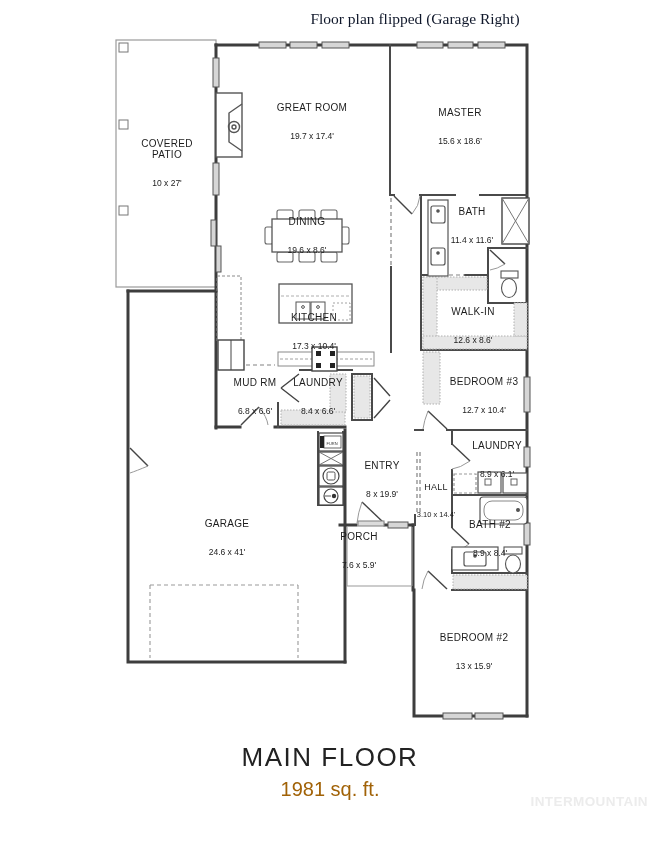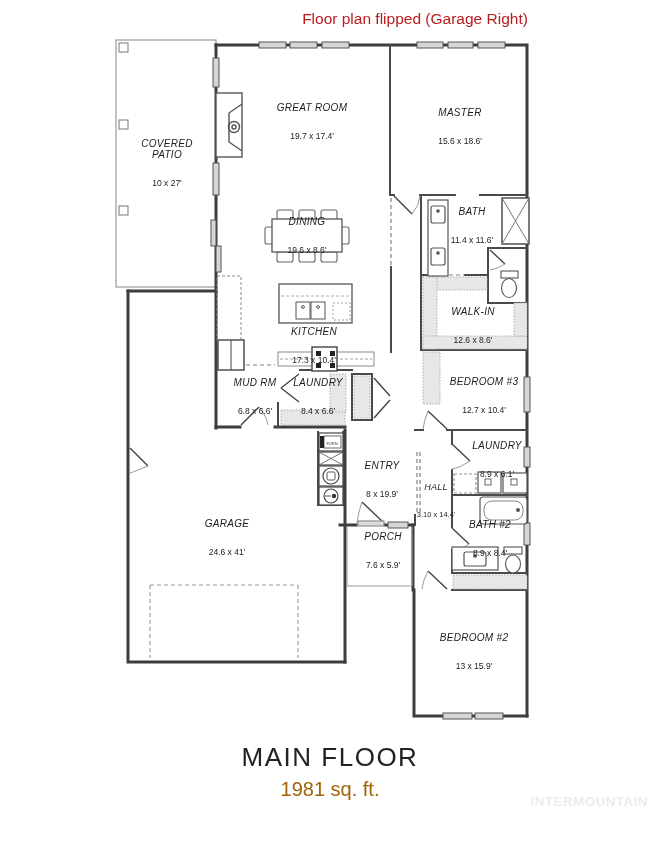--- a/index.html
+++ b/index.html
@@ -2,28 +2,28 @@
 <html><head>
 <meta charset="utf-8">
 <style>
   html,body{margin:0;padding:0;background:#ffffff;}
   #canvas{
     position:relative;width:650px;height:841px;background:#ffffff;
     font-family:"Liberation Sans", sans-serif;overflow:hidden;
   }
   #plan-title{
     position:absolute;left:250px;top:10px;width:330px;text-align:center;
-    font-family:Liberation Sans, sans-serif;font-size:15.5px;color:#b91c1c;
+    font-family:Liberation Serif, serif;font-size:15.5px;color:#0f172a;
   }
   svg{position:absolute;left:0;top:0;}
   .room-label{
     position:absolute;transform:translate(-50%,-50%);text-align:center;
     color:#1c1c1c;white-space:pre-line;line-height:1.12;z-index:5;
   }
-  .rname{font-size:10px;letter-spacing:.3px;font-style:italic;}
+  .rname{font-size:10px;letter-spacing:.3px;}
   .rdims{font-size:8.5px;margin-top:1px;}
   .small .rname{font-size:9px;}
   .small .rdims{font-size:7.5px;}
   #footer{position:absolute;left:120px;top:742px;width:420px;text-align:center;z-index:5;}
   #floor-name{font-size:26px;letter-spacing:1.5px;color:#222;}
   #floor-area{font-size:20px;color:#a16207;margin-top:5px;}
   #watermark{
     position:absolute;right:2px;top:794px;font-size:13.5px;font-weight:bold;
     color:#ececec;letter-spacing:.4px;z-index:1;
   }
@@ -298,21 +298,21 @@
     <div class="rdims">19.6 x 8.6'</div>
   </div>
   <div class="room-label" style="left:472px;top:226px">
     <div class="rname">BATH</div>
     <div class="rdims">11.4 x 11.6'</div>
   </div>
   <div class="room-label" style="left:473px;top:326px">
     <div class="rname">WALK-IN</div>
     <div class="rdims">12.6 x 8.6'</div>
   </div>
-  <div class="room-label" style="left:314px;top:346px">
+  <div class="room-label" style="left:314px;top:332px">
     <div class="rname">KITCHEN</div>
     <div class="rdims">17.3 x 10.4'</div>
   </div>
   <div class="room-label" style="left:484px;top:396px">
     <div class="rname">BEDROOM #3</div>
     <div class="rdims">12.7 x 10.4'</div>
   </div>
   <div class="room-label" style="left:255px;top:397px">
     <div class="rname">MUD RM</div>
     <div class="rdims">6.8 x 6.6'</div>
@@ -334,21 +334,21 @@
     <div class="rdims">3.10 x 14.4'</div>
   </div>
   <div class="room-label" style="left:227px;top:538px">
     <div class="rname">GARAGE</div>
     <div class="rdims">24.6 x 41'</div>
   </div>
   <div class="room-label" style="left:490px;top:539px">
     <div class="rname">BATH #2</div>
     <div class="rdims">8.9 x 8.4'</div>
   </div>
-  <div class="room-label" style="left:383px;top:551px">
+  <div class="room-label" style="left:359px;top:551px">
     <div class="rname">PORCH</div>
     <div class="rdims">7.6 x 5.9'</div>
   </div>
   <div class="room-label" style="left:474px;top:652px">
     <div class="rname">BEDROOM #2</div>
     <div class="rdims">13 x 15.9'</div>
   </div>
 
   <div id="footer">
     <div id="floor-name">MAIN FLOOR</div>

